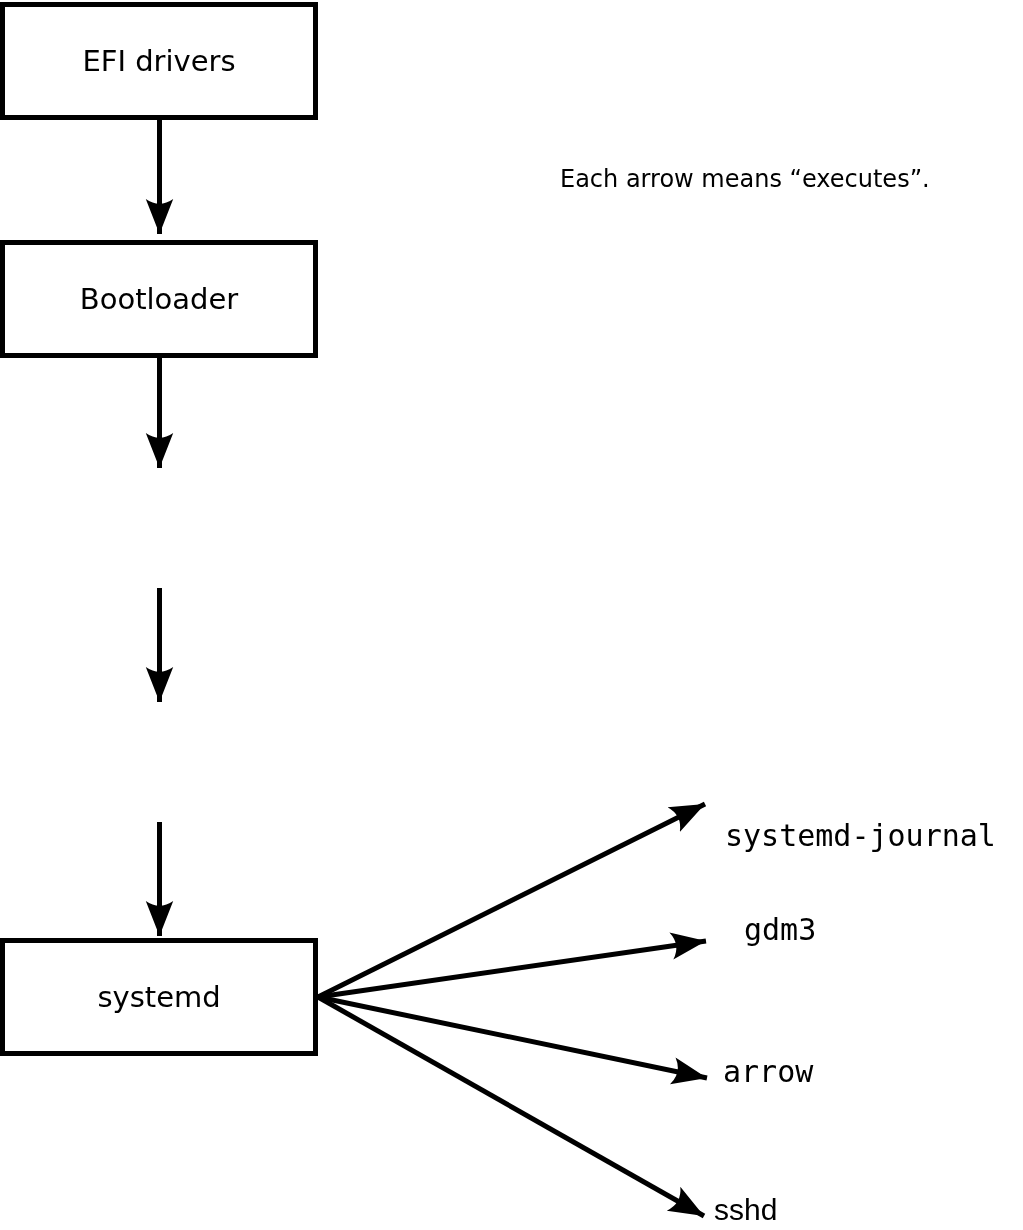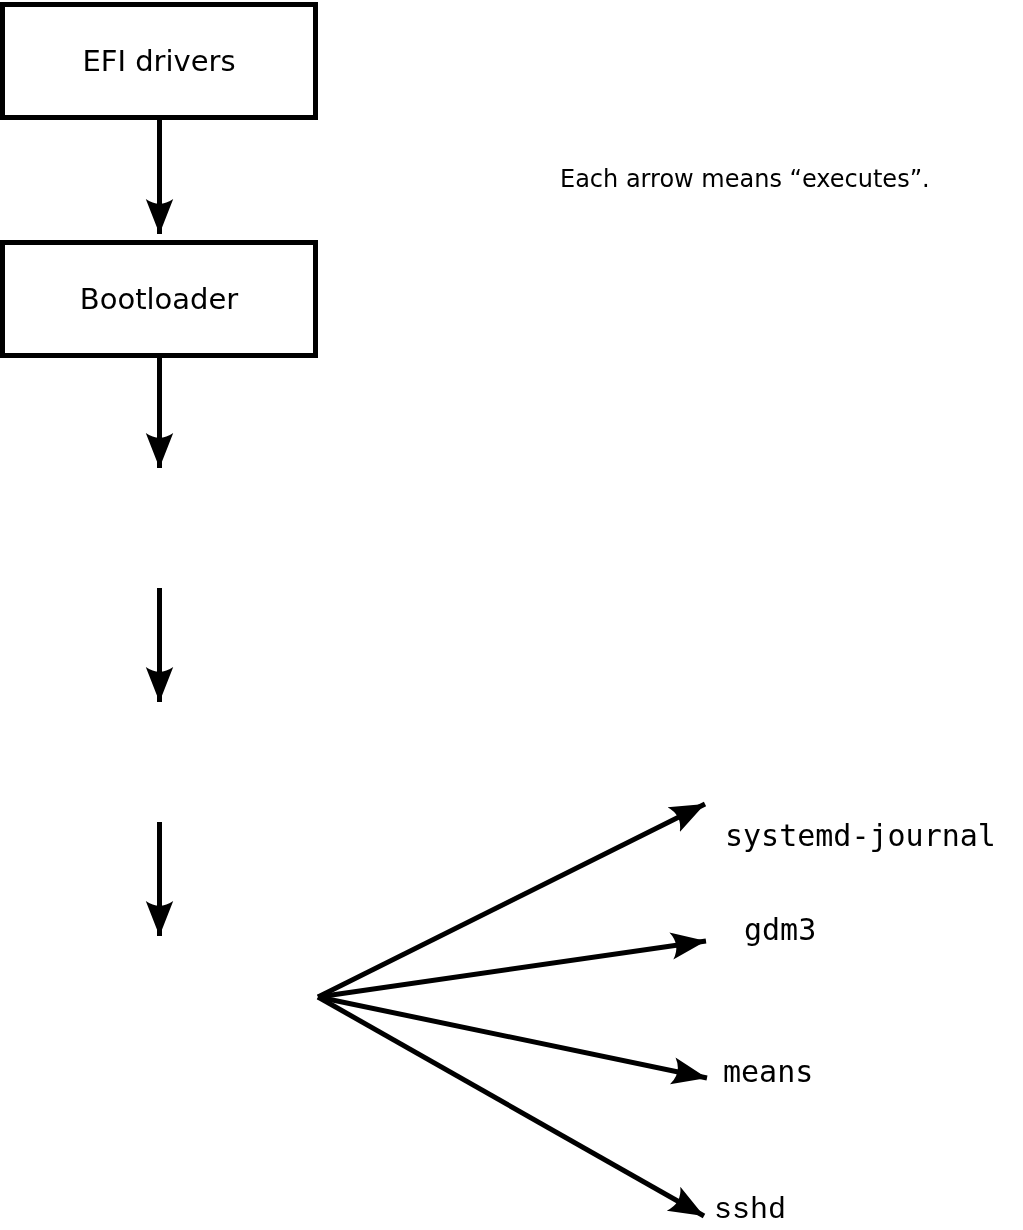--- a/index.html
+++ b/index.html
@@ -45,21 +45,21 @@
   .node-5 { top: 938px; }
   .fan-label {
     position: absolute;
     transform: translateY(-50%);
     font-family: "DejaVu Sans Mono", monospace;
     font-size: 30px;
     line-height: 1;
     white-space: nowrap;
   }
   .fan-label.sans {
-    font-family: Liberation Mono, monospace;
+    font-family: Liberation Sans, sans-serif;
   }
   .note {
     position: absolute;
     left: 560px;
     top: 179px;
     transform: translateY(-50%);
     font-size: 24px;
     line-height: 1;
     white-space: nowrap;
   }
@@ -86,21 +86,24 @@
     <line x1="318" y1="997" x2="707" y2="1078" stroke="#000000" stroke-width="5" marker-end="url(#ah)"></line>
     <line x1="318" y1="997" x2="704" y2="1216" stroke="#000000" stroke-width="5" marker-end="url(#ah)"></line>
   </svg>
 
   <div class="node node-1">
     <span>EFI drivers</span>
   </div>
   <div class="node node-2">
     <span>Bootloader</span>
   </div>
+  <div class="node node-5">
+    <span>systemd</span>
+  </div>
 
   <div class="note">Each arrow means “executes”.</div>
 
   <div class="fan-label" style="left:725px; top:792px;margin-top:44px;">systemd-journal</div>
   <div class="fan-label" style="left:744px; top:930px;">gdm3</div>
-  <div class="fan-label" style="left:723px; top:1072px;">means</div>
+  <div class="fan-label" style="left:723px; top:1072px;">arrow</div>
   <div class="fan-label sans" style="left:714px; top:1210px;">sshd</div>
 
 </div>
 
 </body></html>

